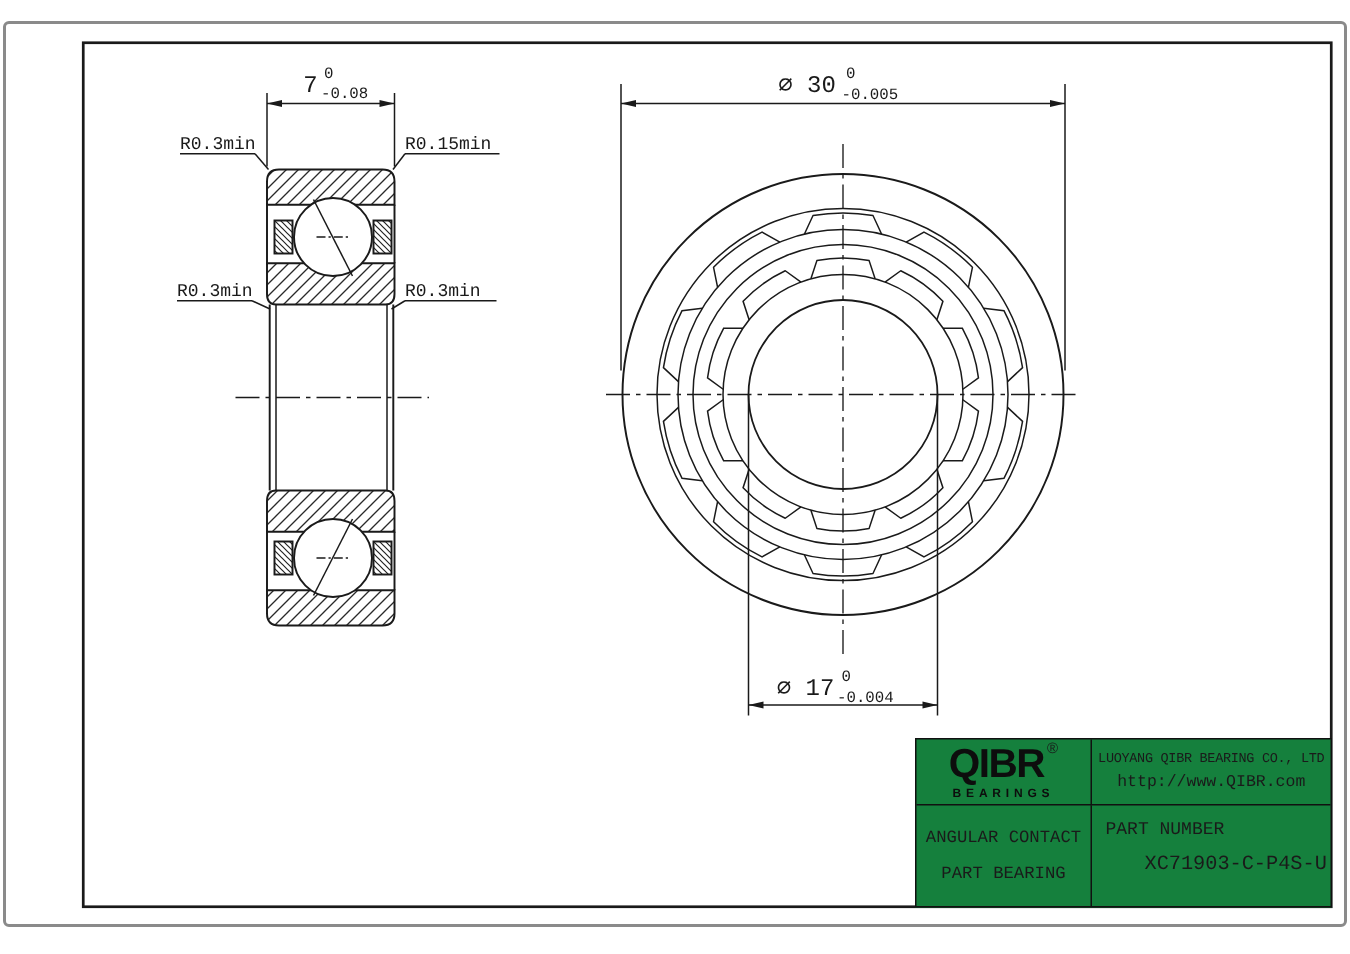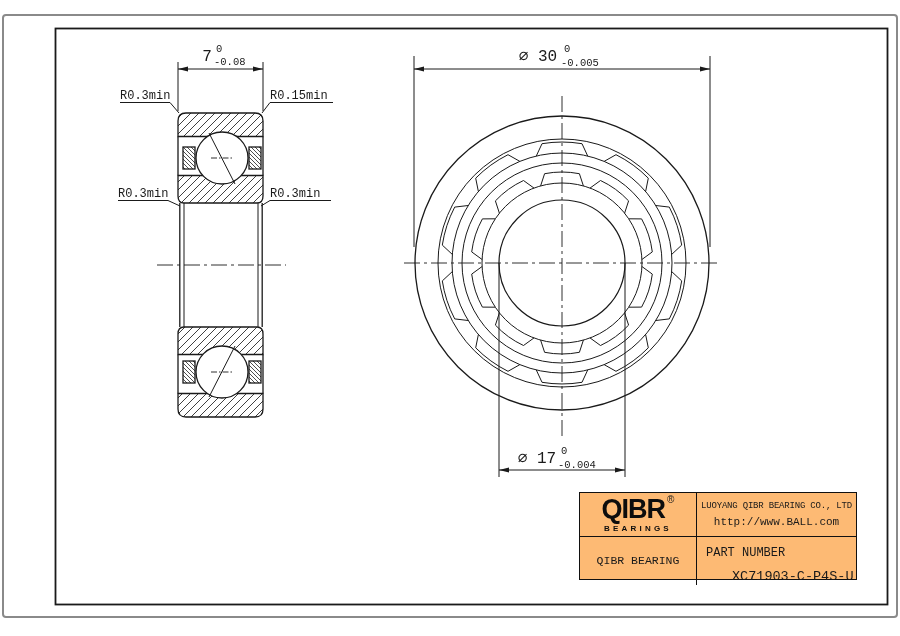--- a/index.html
+++ b/index.html
@@ -3,22 +3,22 @@
 <meta charset="utf-8">
 <style>
   html,body{margin:0;padding:0;background:#fff;}
   #page{position:relative;width:900px;height:636px;background:#fff;overflow:hidden;
         font-family:"Liberation Mono","DejaVu Sans Mono",monospace;color:#1a1a1a;}
   svg text{fill:#1a1a1a;font-family:"Liberation Mono","DejaVu Sans Mono",monospace;}
   .dimtxt{font-size:16px;}
   .toltxt{font-size:10.5px;}
   .rtxt{font-size:12px;}
   
-  #titleblock{position:absolute;left:579px;top:492px;width:278px;height:88px;
-    border:1.6px solid #111;box-sizing:border-box;background:#fdba74;
+  #titleblock{position:absolute;left:610px;top:492px;width:278px;height:113px;
+    border:1.6px solid #111;box-sizing:border-box;background:#15803d;
     display:grid;grid-template-rows:44px 1fr;grid-template-columns:117px 1fr;}
   .tb-cell{box-sizing:border-box;}
   .b-r{border-right:1.4px solid #111;}
   .b-b{border-bottom:1.4px solid #111;}
   .logo-cell{display:flex;flex-direction:column;align-items:center;justify-content:center;}
   .brand-row{display:flex;align-items:flex-start;line-height:1;}
   .brand{font-family:"Liberation Sans","DejaVu Sans",sans-serif;font-weight:900;
          font-size:27px;letter-spacing:-1px;color:#0d0d0d;}
   .reg{font-family:"Liberation Sans",sans-serif;font-size:10px;margin-left:2px;margin-top:-1px;}
   .brand-sub{font-family:"Liberation Sans",sans-serif;font-weight:700;font-size:8px;
@@ -173,23 +173,24 @@
 <div id="titleblock">
   <div class="tb-cell b-r b-b logo-cell">
     <div class="brand-row">
       <span class="brand">QIBR</span>
       <span class="reg">®</span>
     </div>
     <div class="brand-sub">BEARINGS</div>
   </div>
   <div class="tb-cell b-b company-cell">
     <div class="company-name">LUOYANG QIBR BEARING CO., LTD</div>
-    <div class="company-url">http://www.BALL.com</div>
+    <div class="company-url">http://www.QIBR.com</div>
   </div>
   <div class="tb-cell b-r product-cell">
-    <div>QIBR BEARING</div>
+    <div>ANGULAR CONTACT</div>
+    <div>PART BEARING</div>
   </div>
   <div class="tb-cell part-cell">
     <div>PART NUMBER</div>
     <div class="part-number">XC71903-C-P4S-U</div>
   </div>
 </div>
 </div>
 
 </body></html>

